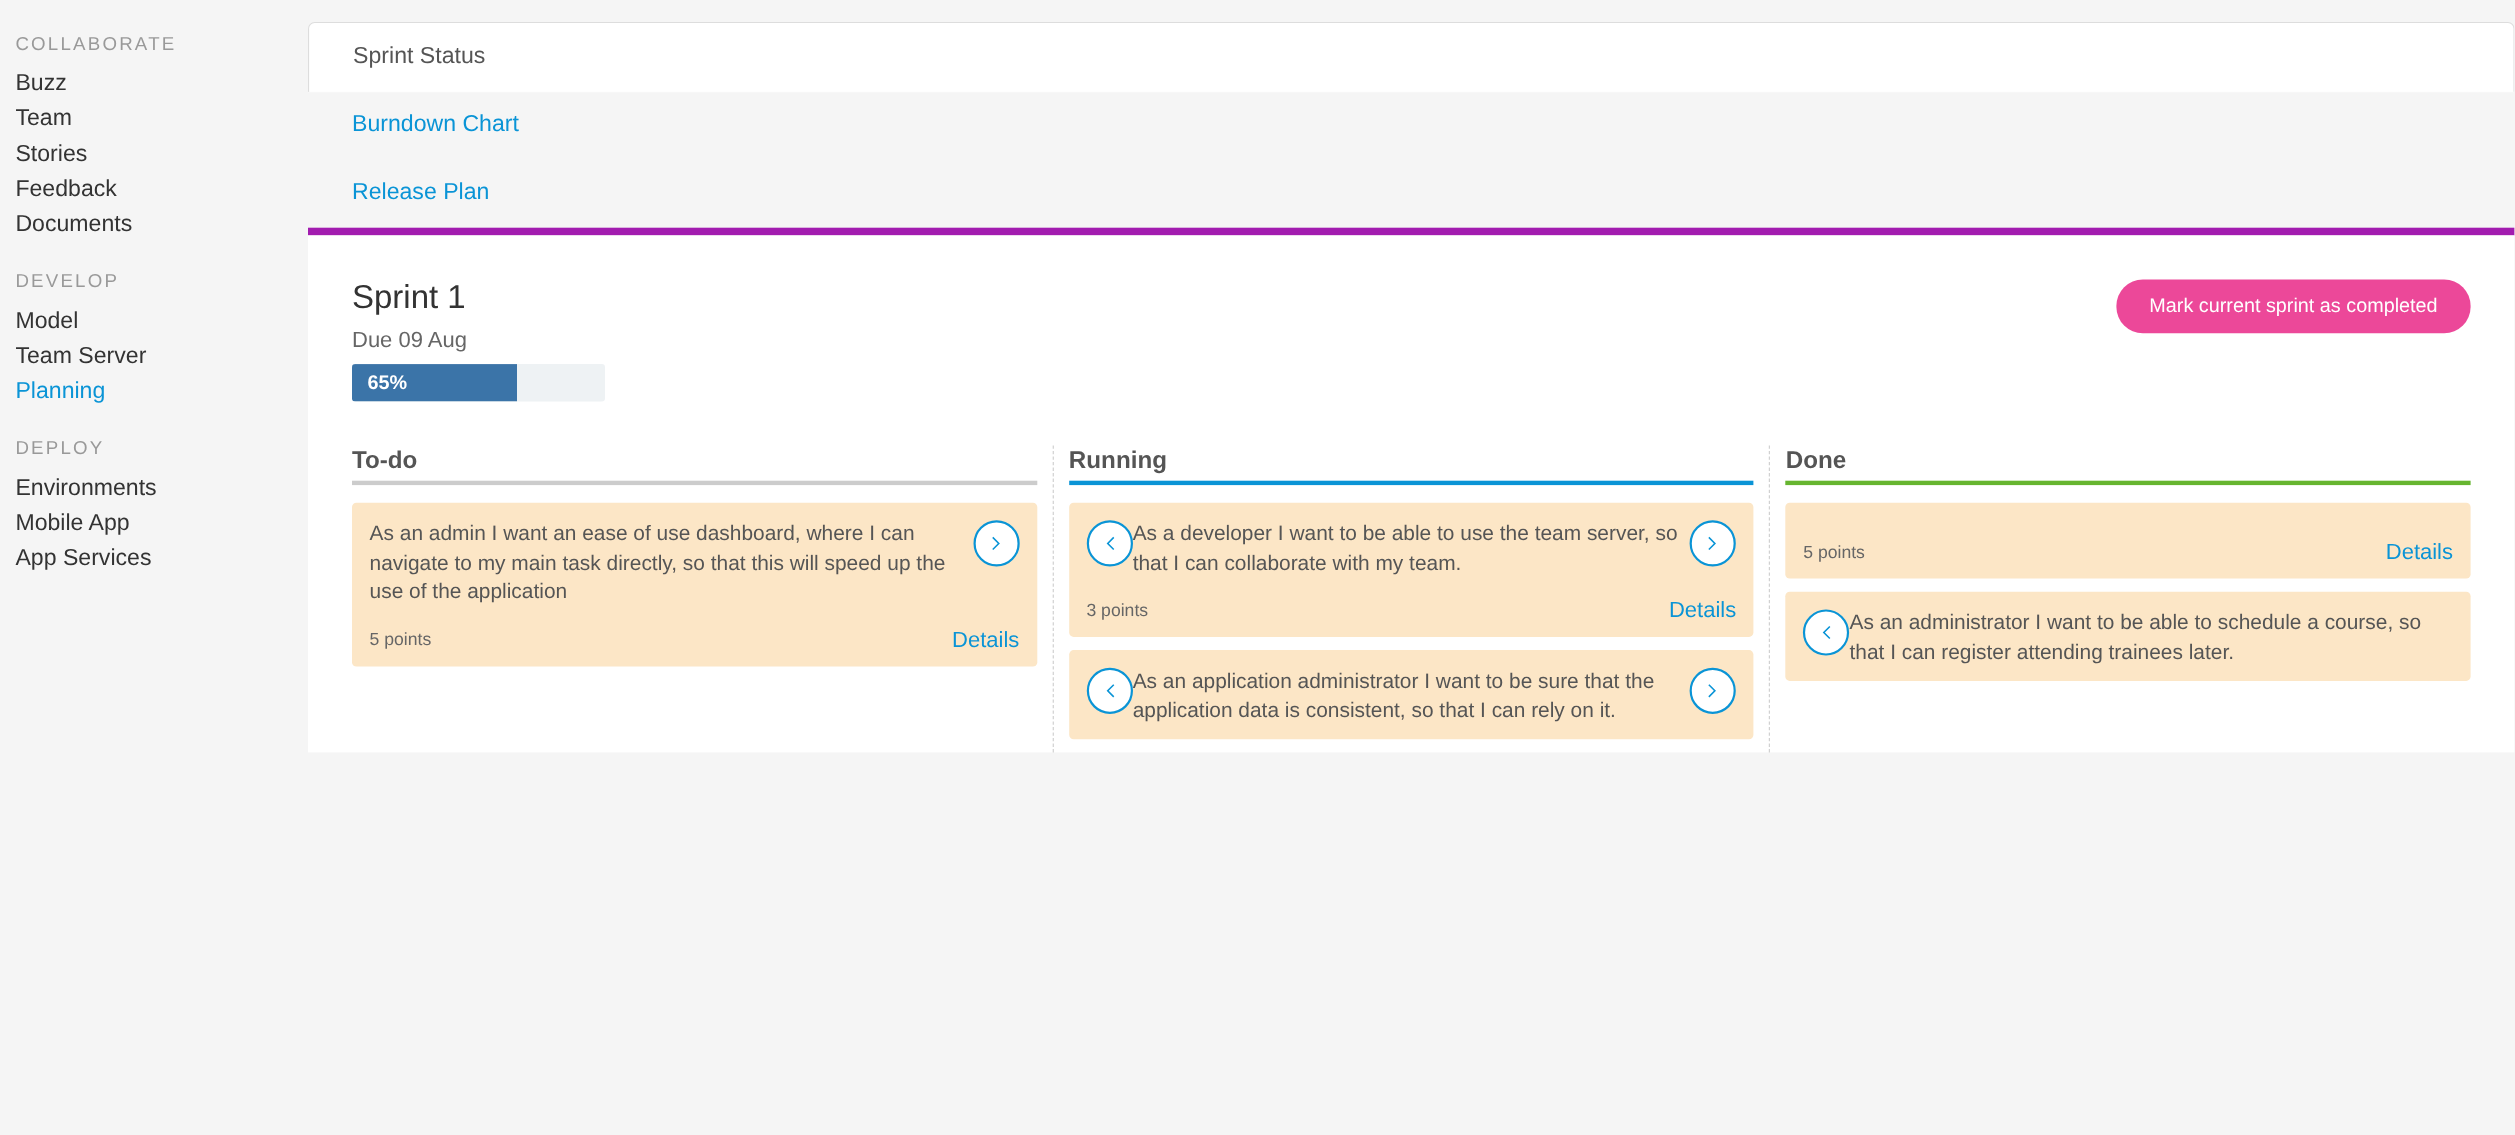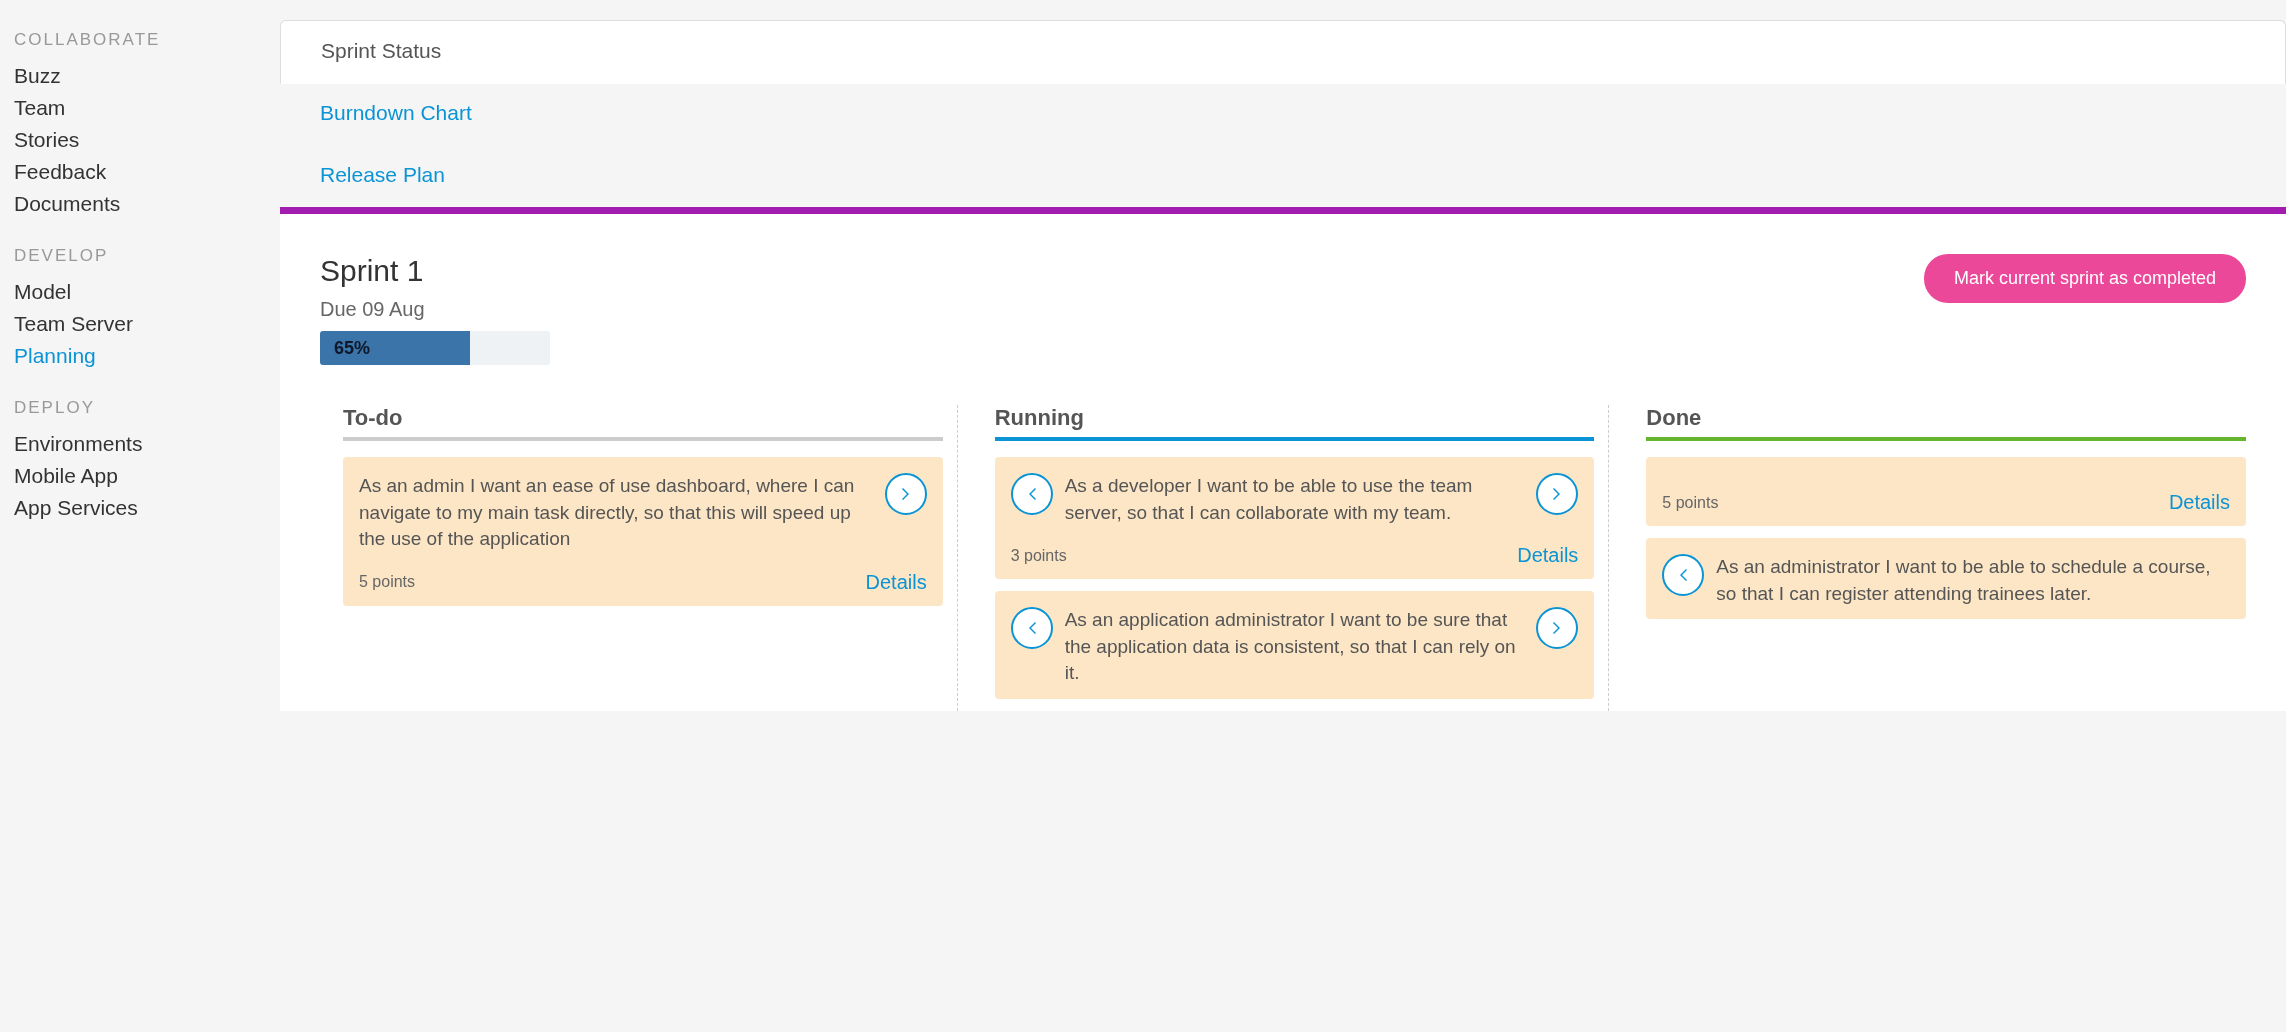--- a/index.html
+++ b/index.html
@@ -87,21 +87,21 @@
     .progress-outer {
       width: 230px;
       height: 34px;
       background: #eef2f4;
       border-radius: 3px;
       overflow: hidden;
     }
     .progress-inner {
       height: 100%;
       background: #3b74a8;
-      color: #0f172a;
+      color: #ffffff;
       font-size: 18px;
       font-weight: 600;
       display: flex;
       align-items: center;
       padding-left: 14px;
     }
     .mark-complete-btn {
       background: #ec4899;
       color: #fff;
       border: none;
@@ -113,21 +113,20 @@
     
     
     .board {
       display: flex;
       gap: 0;
     }
     .column {
       flex: 1;
       padding: 0 14px;
       border-right: 1px dashed #ccc;
-      margin-left: 23px;
     }
     .column:first-child { padding-left: 0; }
     .column:last-child { border-right: none; padding-right: 0; }
     .column-title {
       font-size: 22px;
       font-weight: 700;
       color: #555;
       padding-bottom: 6px;
       margin-bottom: 16px;
     }
@@ -137,21 +136,20 @@
     
     .card {
       background: #fce6c6;
       border-radius: 4px;
       padding: 16px 16px 12px 16px;
       margin-bottom: 12px;
     }
     .card-top {
       display: flex;
       align-items: flex-start;
-      gap: 12px;
     }
     .card-text {
       flex: 1;
       font-size: 19px;
       line-height: 1.4;
       color: #555;
     }
     .arrow-btn {
       width: 42px;
       height: 42px;

